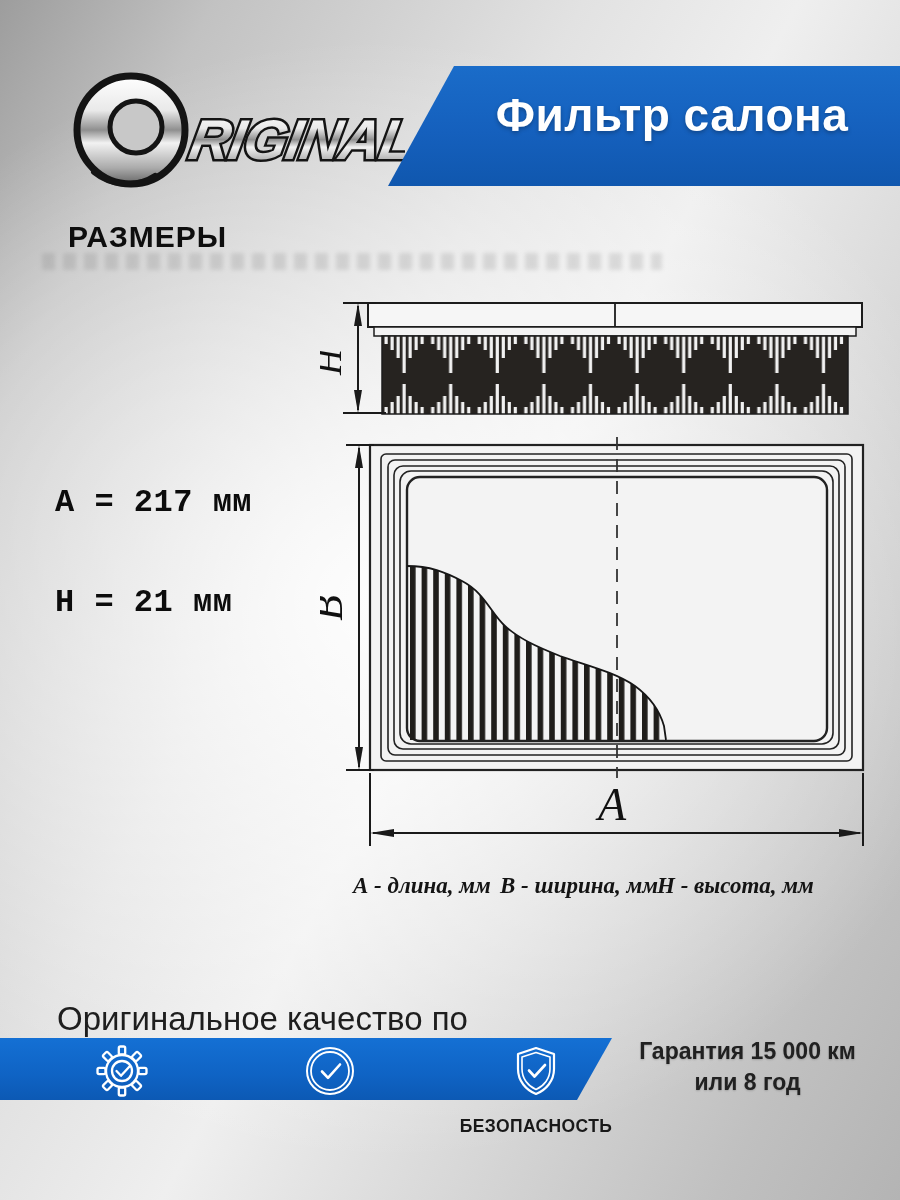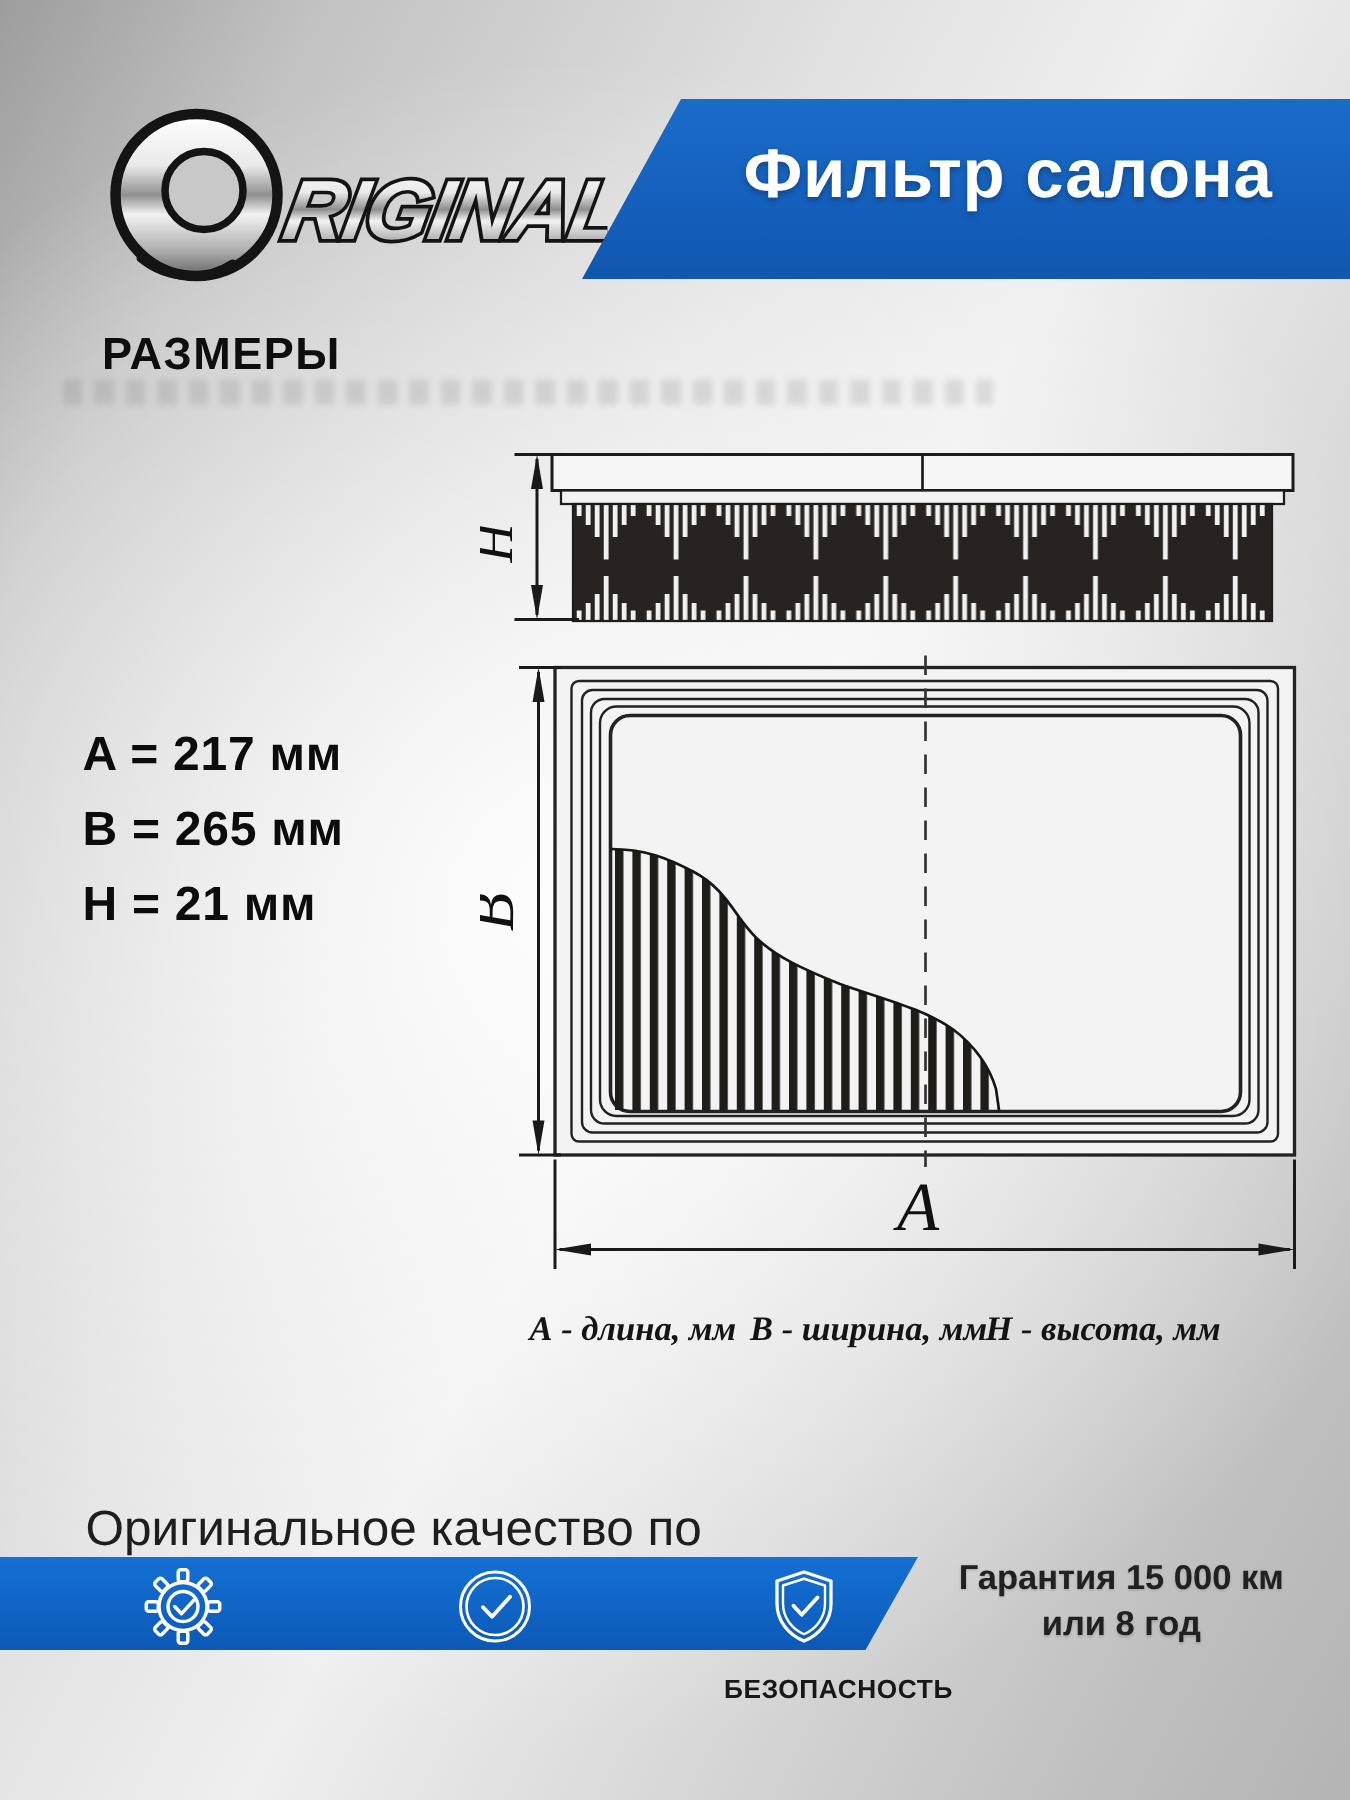--- a/index.html
+++ b/index.html
@@ -19,39 +19,39 @@
     clip-path:polygon(66px 0,100% 0,100% 100%,0 100%);
   }
   #banner-title{
     left:462px;top:88px;width:420px;text-align:center;
     font-size:46px;font-weight:bold;color:#ffffff;
     text-shadow:0 2px 4px rgba(0,0,0,.28);letter-spacing:.5px;
   }
 
   
   #section-title{left:68px;top:220px;font-size:30px;font-weight:bold;color:#0e0e0e;letter-spacing:1px;}
-  .dim-line{left:55px;font-size:32px;font-weight:bold;color:#0c0c0c;letter-spacing:.5px;}
+  .dim-line{left:55px;font-size:32px;font-weight:bold;color:#0c0c0c;letter-spacing:.5px;font-family:Liberation Mono, monospace;}
   #dim-a{top:484px;} #dim-b{top:534px;} #dim-h{top:584px;}
 
   #watermark{
     left:42px;top:253px;width:620px;height:17px;opacity:.18;filter:blur(2.2px);
     background:repeating-linear-gradient(90deg,#6b6b6b 0 13px,transparent 13px 21px);
   }
 
   
   #tagline{left:57px;top:1000px;width:560px;font-size:33px;color:#1e1e1e;}
   #strip{
     left:0;top:1038px;width:614px;height:62px;
     background:linear-gradient(180deg,#1470d4 0%,#0f63c4 60%,#0c59b4 100%);
     clip-path:polygon(0 0,612px 0,577px 62px,0 62px);
   }
   .f-icon{top:1044px;width:54px;height:54px;}
   #f-icon-0{left:95px;} #f-icon-1{left:303px;} #f-icon-2{left:509px;}
   .f-label{top:1116px;width:240px;text-align:center;font-size:17.5px;font-weight:bold;color:#181818;letter-spacing:.4px;}
-  #f-label-0{left:2px;} #f-label-1{left:210px;} #f-label-2{left:416px;margin-left:23px;}
+  #f-label-0{left:2px;} #f-label-1{left:210px;} #f-label-2{left:416px;}
   .warranty{left:625px;width:245px;text-align:center;font-size:23px;font-weight:bold;color:#212121;text-shadow:0 1px 2px rgba(0,0,0,.18);}
   #warranty-1{top:1038px;} #warranty-2{top:1069px;}
 
   svg text{user-select:none;}
 </style>
 </head>
 <body>
 
 <div id="stage">
 
@@ -77,21 +77,20 @@
     </g>
   </svg>
 
   <div class="abs" id="banner"></div>
   <div class="abs" id="section-title">РАЗМЕРЫ</div>
 
   <div class="abs" id="banner-title">Фильтр салона</div>
   <div class="abs" id="watermark"></div>
 
   <div class="abs dim-line" id="dim-a">A = 217 мм</div>
-  <div class="abs dim-line" id="dim-b">B = 265 мм</div>
   <div class="abs dim-line" id="dim-h">H = 21 мм</div>
 
   <svg class="abs" style="left:320px;top:292px;" width="580" height="612" viewBox="320 292 580 612">
     <defs>
       <pattern id="pleats" patternUnits="userSpaceOnUse" x="382" y="336" width="46.6" height="78">
         <rect width="46.6" height="78" fill="#262320"></rect>
         <g fill="#f1f1f1">
           <rect x="2.5" y="0" width="3.2" height="8"></rect>
           <rect x="8.5" y="0" width="3.2" height="14"></rect>
           <rect x="14.5" y="0" width="3.2" height="22"></rect>

